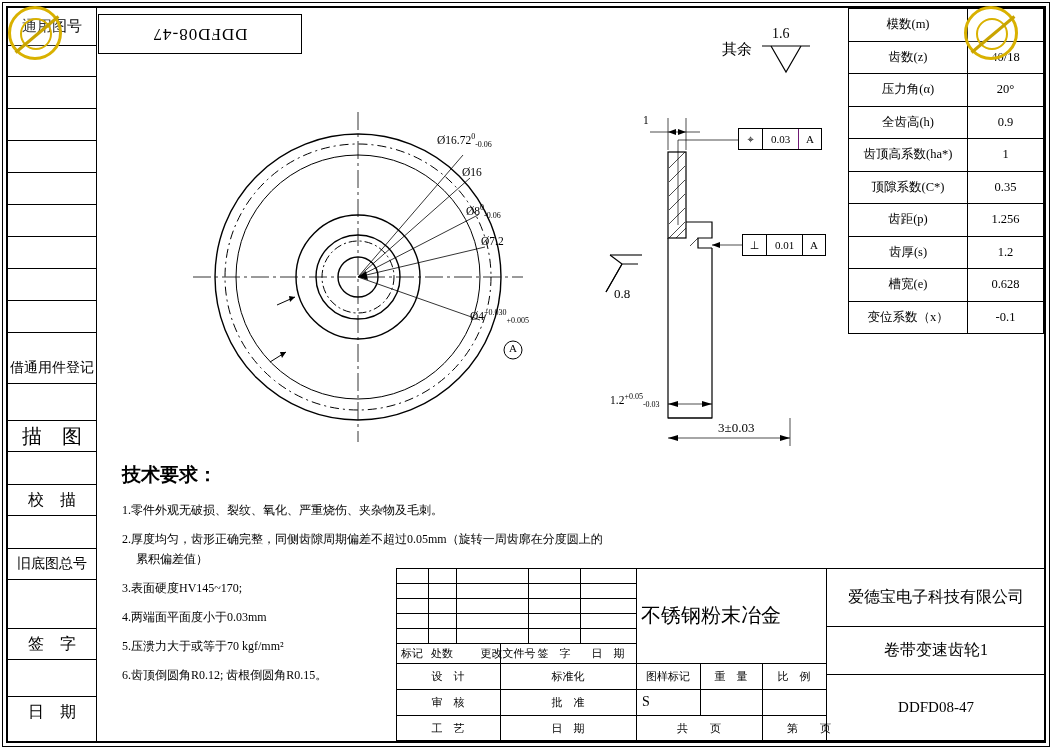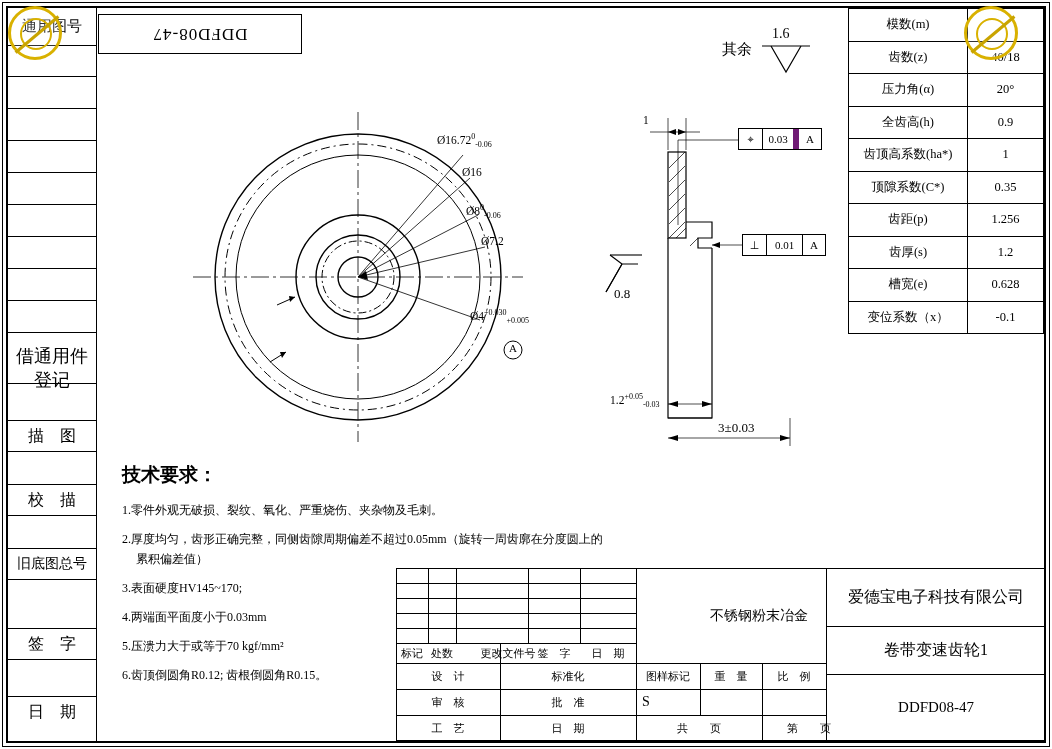--- a/index.html
+++ b/index.html
@@ -54,22 +54,22 @@
     <div class="ln" style="left:8px;top:76px;width:88px;height:1px;"></div>
     <div class="ln" style="left:8px;top:108px;width:88px;height:1px;"></div>
     <div class="ln" style="left:8px;top:140px;width:88px;height:1px;"></div>
     <div class="ln" style="left:8px;top:172px;width:88px;height:1px;"></div>
     <div class="ln" style="left:8px;top:204px;width:88px;height:1px;"></div>
     <div class="ln" style="left:8px;top:236px;width:88px;height:1px;"></div>
     <div class="ln" style="left:8px;top:268px;width:88px;height:1px;"></div>
     <div class="ln" style="left:8px;top:300px;width:88px;height:1px;"></div>
     <div class="ln" style="left:8px;top:332px;width:88px;height:1px;"></div>
 
-    <div class="ctr" style="left:8px;top:352px;width:88px;height:32px;border-bottom:1px solid #000;font-size:18px;">借通用件登记</div>
-    <div class="ctr" style="left:8px;top:420px;width:88px;height:32px;border-top:1px solid #000;border-bottom:1px solid #000;font-size:16px;">描　图</div>
+    <div class="ctr" style="left:8px;top:352px;width:88px;height:32px;border-bottom:1px solid #000;font-size:14px;">借通用件登记</div>
+    <div class="ctr" style="left:8px;top:420px;width:88px;height:32px;border-top:1px solid #000;border-bottom:1px solid #000;font-size:20px;">描　图</div>
     <div class="ctr" style="left:8px;top:484px;width:88px;height:32px;border-top:1px solid #000;border-bottom:1px solid #000;font-size:16px;">校　描</div>
     <div class="ctr" style="left:8px;top:548px;width:88px;height:32px;border-top:1px solid #000;border-bottom:1px solid #000;font-size:14px;">旧底图总号</div>
     <div class="ctr" style="left:8px;top:628px;width:88px;height:32px;border-top:1px solid #000;border-bottom:1px solid #000;font-size:16px;">签　字</div>
     <div class="ctr" style="left:8px;top:696px;width:88px;height:32px;border-top:1px solid #000;font-size:16px;">日　期</div>
   </div>
 
   <div class="ctr" style="left:98px;top:14px;width:204px;height:40px;border:1px solid #000;
        transform:rotate(180deg);font-size:17px;letter-spacing:1px;">DDFD08-47</div>
 
   <table id="param-table">
@@ -218,21 +218,21 @@
       <line x1="762" y1="46" x2="810" y2="46" stroke-width="1.2"></line>
     </g>
   </svg>
 
   <div class="txt" style="left:722px;top:40px;font-size:15px;">其余</div>
   <div class="txt" style="left:772px;top:26px;font-size:14px;">1.6</div>
   <div class="txt" style="left:614px;top:286px;font-size:13px;">0.8</div>
 
   <div style="position:absolute;left:738px;top:128px;height:22px;display:flex;border:1px solid #000;box-sizing:border-box;font-size:11px;">
     <div class="ctr" style="position:relative;width:24px;height:100%;border-right:1px solid #000;">⌖</div>
-    <div class="ctr" style="position:relative;width:36px;height:100%;border-right:6px solid #701a75;">0.03</div>
+    <div class="ctr" style="position:relative;width:36px;height:100%;border-right:1px solid #701a75;">0.03</div>
     <div class="ctr" style="position:relative;width:22px;height:100%;">A</div>
   </div>
 
   <div style="position:absolute;left:742px;top:234px;height:22px;display:flex;border:1px solid #000;box-sizing:border-box;font-size:11px;">
     <div class="ctr" style="position:relative;width:24px;height:100%;border-right:1px solid #000;">⊥</div>
     <div class="ctr" style="position:relative;width:36px;height:100%;border-right:1px solid #000;">0.01</div>
     <div class="ctr" style="position:relative;width:22px;height:100%;">A</div>
   </div>
 
   <div class="txt dim" style="left:643px;top:114px;">1</div>
@@ -279,21 +279,21 @@
     <div class="ctr small" style="left:528px;top:643px;width:52px;height:20px;">签　字</div>
     <div class="ctr small" style="left:580px;top:643px;width:56px;height:20px;">日　期</div>
 
     <div class="ctr small" style="left:396px;top:663px;width:104px;height:26px;">设　计</div>
     <div class="ctr small" style="left:500px;top:663px;width:136px;height:26px;">标准化</div>
     <div class="ctr small" style="left:396px;top:689px;width:104px;height:26px;">审　核</div>
     <div class="ctr small" style="left:500px;top:689px;width:136px;height:26px;">批　准</div>
     <div class="ctr small" style="left:396px;top:715px;width:104px;height:26px;">工　艺</div>
     <div class="ctr small" style="left:500px;top:715px;width:136px;height:26px;">日　期</div>
 
-    <div class="ctr" style="left:664px;top:568px;width:190px;height:95px;font-size:14px;">不锈钢粉末冶金</div>
+    <div class="ctr" style="left:616px;top:568px;width:190px;height:95px;font-size:20px;">不锈钢粉末冶金</div>
     <div class="ln" style="left:636px;top:663px;width:190px;height:1px;"></div>
 
     <div class="ln" style="left:636px;top:689px;width:190px;height:1px;"></div>
     <div class="ln" style="left:636px;top:715px;width:190px;height:1px;"></div>
     <div class="ln" style="left:700px;top:663px;width:1px;height:52px;"></div>
     <div class="ln" style="left:762px;top:663px;width:1px;height:78px;"></div>
     <div class="ctr small" style="left:636px;top:663px;width:64px;height:26px;">图样标记</div>
     <div class="ctr small" style="left:700px;top:663px;width:62px;height:26px;">重　量</div>
     <div class="ctr small" style="left:762px;top:663px;width:64px;height:26px;">比　例</div>
     <div class="ctr" style="left:636px;top:689px;width:64px;height:26px;font-size:14px;justify-content:flex-start;padding-left:6px;">S</div>

